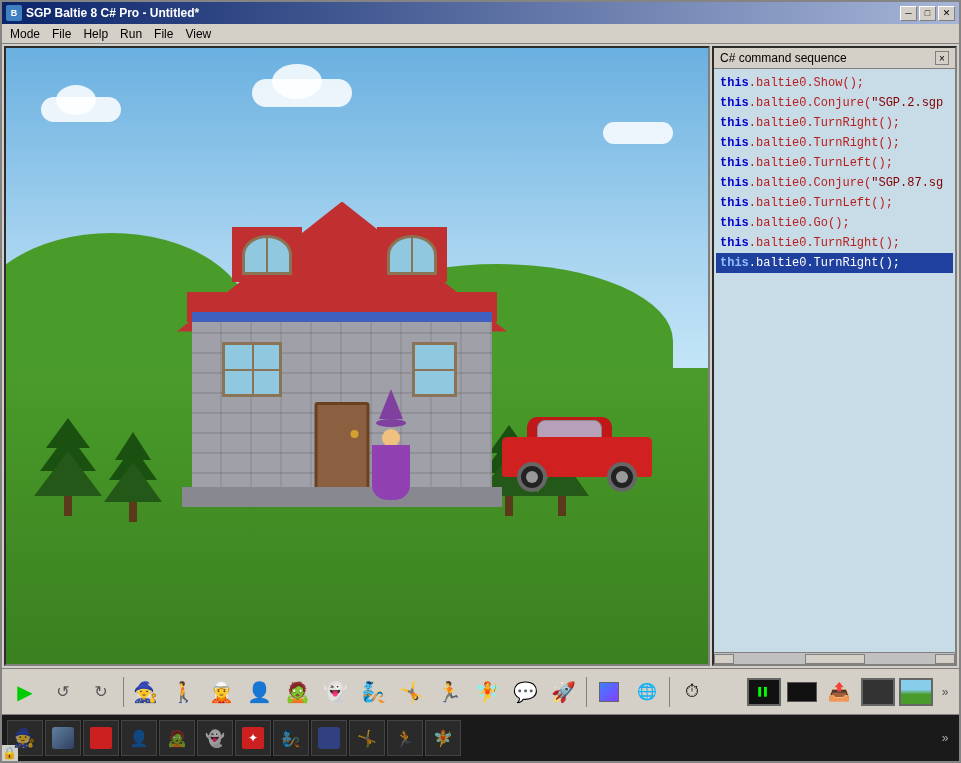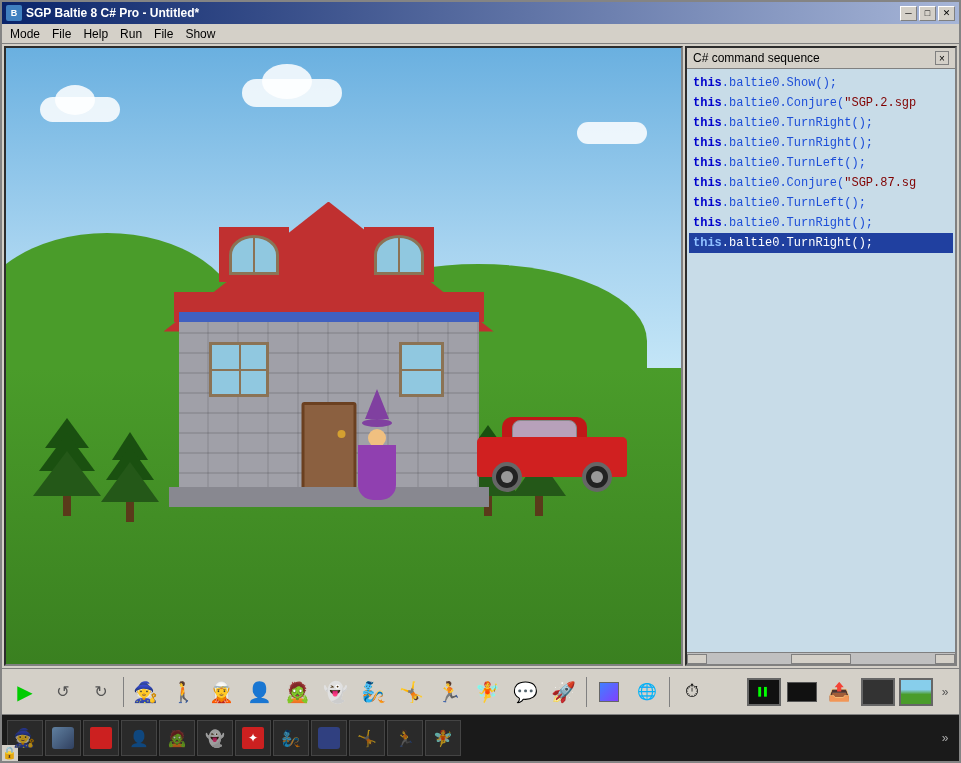--- a/index.html
+++ b/index.html
@@ -528,21 +528,21 @@
       height: 12px;
       background: #999;
       border-radius: 50%;
     }
 
     .wheel-left { left: 15px; }
     .wheel-right { right: 15px; }
 
     
     .code-panel {
-      width: 272px;
+      width: 245px;
       background: #c8dce8;
       border: 2px inset #808080;
       margin: 2px 2px 2px 0;
       display: flex;
       flex-direction: column;
       font-family: 'Courier New', monospace;
       font-size: 12px;
     }
 
     .code-panel-header {
@@ -588,21 +588,21 @@
 
     .code-line.highlighted {
       background: #2040a0;
       color: white;
     }
 
     .code-line.highlighted .kw { color: #90c0ff; }
 
     .kw { color: #0000cc; font-weight: bold; }
     .str { color: #800000; }
-    .normal { color: #1d4ed8; }
+    .normal { color: #b91c1c; }
 
     .code-scrollbar {
       height: 12px;
       background: #c0c0c0;
       border-top: 1px solid #808080;
       display: flex;
       align-items: center;
     }
 
     
@@ -747,21 +747,21 @@
       <div class="title-btn close">✕</div>
     </div>
   </div>
 
   <div class="menu-bar">
     <div class="menu-item">Mode</div>
     <div class="menu-item">File</div>
     <div class="menu-item">Help</div>
     <div class="menu-item">Run</div>
     <div class="menu-item">File</div>
-    <div class="menu-item">Show</div>
+    <div class="menu-item">View</div>
   </div>
 
   <div class="main-content">
     <div class="scene-and-code">
 
       <div class="scene-viewport">
         <div class="sky"></div>
 
         <div class="cloud cloud1"></div>
         <div class="cloud cloud2"></div>
@@ -867,20 +867,23 @@
           <div class="code-line">
             <span class="kw">this</span><span class="normal">.baltie0.TurnLeft();</span>
           </div>
           <div class="code-line">
             <span class="kw">this</span><span class="normal">.baltie0.Conjure(</span><span class="str">"SGP.87.sg</span>
           </div>
           <div class="code-line">
             <span class="kw">this</span><span class="normal">.baltie0.TurnLeft();</span>
           </div>
           <div class="code-line">
+            <span class="kw">this</span><span class="normal">.baltie0.Go();</span>
+          </div>
+          <div class="code-line">
             <span class="kw">this</span><span class="normal">.baltie0.TurnRight();</span>
           </div>
           <div class="code-line highlighted">
             <span class="kw">this</span><span>.baltie0.TurnRight();</span>
           </div>
         </div>
         <div class="code-scrollbar">
           <div style="width:20px;height:10px;background:#d4d0c8;border:1px solid #808080;flex-shrink:0;"></div>
           <div style="flex:1;height:10px;background:#c0c0c0;"></div>
           <div style="width:60px;height:10px;background:#d4d0c8;border:1px solid #808080;"></div>

